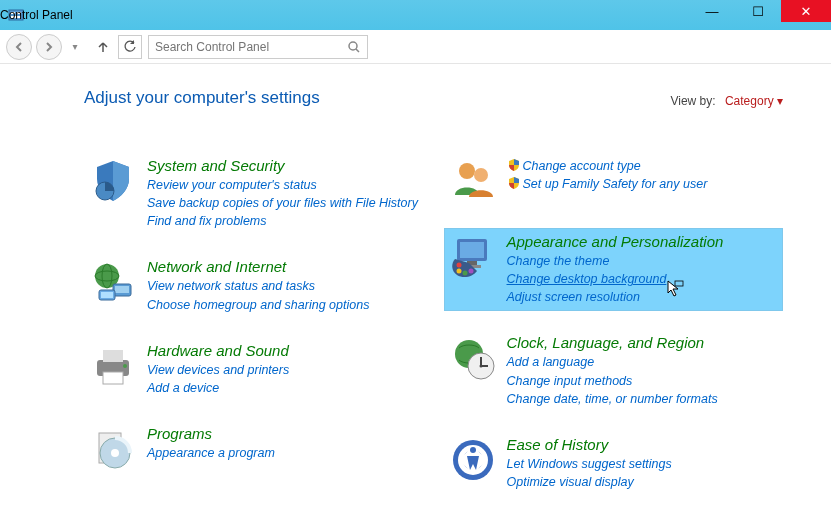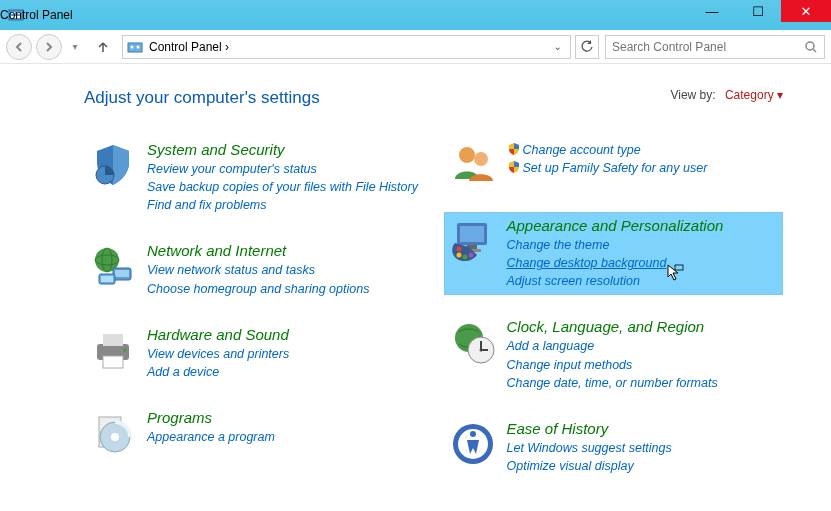--- a/index.html
+++ b/index.html
@@ -16,21 +16,21 @@
 .nav-btn.small { width: 18px; height: 18px; border: none; background: none; font-size: 10px; }
 .up-btn { width: 22px; height: 22px; display: flex; align-items: center; justify-content: center; color: #555; margin: 0 4px; }
 .addr { flex: 1; height: 24px; border: 1px solid #ccc; display: flex; align-items: center; padding: 0 4px; margin: 0 4px; }
 .addr-icon { width: 16px; height: 16px; margin-right: 6px; }
 .addr-text { flex: 1; font-size: 12px; }
 .addr-drop { color: #555; font-size: 10px; margin: 0 4px; }
 .refresh { width: 24px; height: 24px; border: 1px solid #ccc; display: flex; align-items: center; justify-content: center; margin-right: 6px; }
 .search { width: 220px; height: 24px; border: 1px solid #ccc; display: flex; align-items: center; padding: 0 6px; color: #888; }
 .search input { border: none; outline: none; flex: 1; font-size: 12px; color: #6d28d9; }
 .content { flex: 1; padding: 24px 48px 20px 84px; overflow: auto; }
-.header-row { display: flex; justify-content: space-between; align-items: flex-start; margin-bottom: 28px; }
+.header-row { display: flex; justify-content: space-between; align-items: flex-end; margin-bottom: 44px; }
 .heading { color: #0b5bb3; font-size: 17px; font-weight: normal; }
 .viewby { font-size: 12px; color: #444; }
 .viewby a { color: #b91c1c; text-decoration: none; margin-left: 6px; }
 .cols { display: flex; gap: 20px; font-style: italic; }
 .col { flex: 1; }
 .cat { display: flex; margin-bottom: 18px; padding: 4px; border: 1px solid transparent; }
 .cat.selected { background: #7dd3fc; border: 1px solid #7fc8ec; }
 .cat-icon { width: 48px; height: 48px; flex-shrink: 0; margin-right: 10px; }
 .cat-body { flex: 1; }
 .cat-title { color: #047a04; font-size: 15px; margin-bottom: 2px; cursor: pointer; }
@@ -71,31 +71,20 @@
       <svg width="12" height="12" viewBox="0 0 12 12">
           <path d="M4 2 L8 6 L4 10" stroke="#888" stroke-width="2" fill="none"></path>
         </svg>
     </div>
     <div class="nav-btn small">▾</div>
     <div class="up-btn">
       <svg width="14" height="14" viewBox="0 0 14 14">
           <path d="M7 3 L3 7 M7 3 L11 7 M7 3 L7 12" stroke="#555" stroke-width="1.5" fill="none"></path>
         </svg>
     </div>
-    <div class="addr">
-      <span class="addr-icon">
-        <svg viewBox="0 0 16 16">
-            <rect x="1" y="4" width="14" height="9" fill="#6ab0e0" stroke="#3a7aa8"></rect>
-            <circle cx="5" cy="8" r="1.5" fill="#fff"></circle>
-            <circle cx="11" cy="8" r="1.5" fill="#fff"></circle>
-          </svg>
-      </span>
-      <span class="addr-text">Control Panel  ›</span>
-      <span class="addr-drop">⌄</span>
-    </div>
     <div class="refresh">
       <svg width="14" height="14" viewBox="0 0 14 14">
           <path d="M11 3 A5 5 0 1 0 12 7" stroke="#555" stroke-width="1.3" fill="none"></path>
           <path d="M11 0 L11 4 L7 4 Z" fill="#555"></path>
         </svg>
     </div>
     <div class="search">
       <input placeholder="Search Control Panel" style="">
       <span>
         <svg width="14" height="14" viewBox="0 0 14 14">

